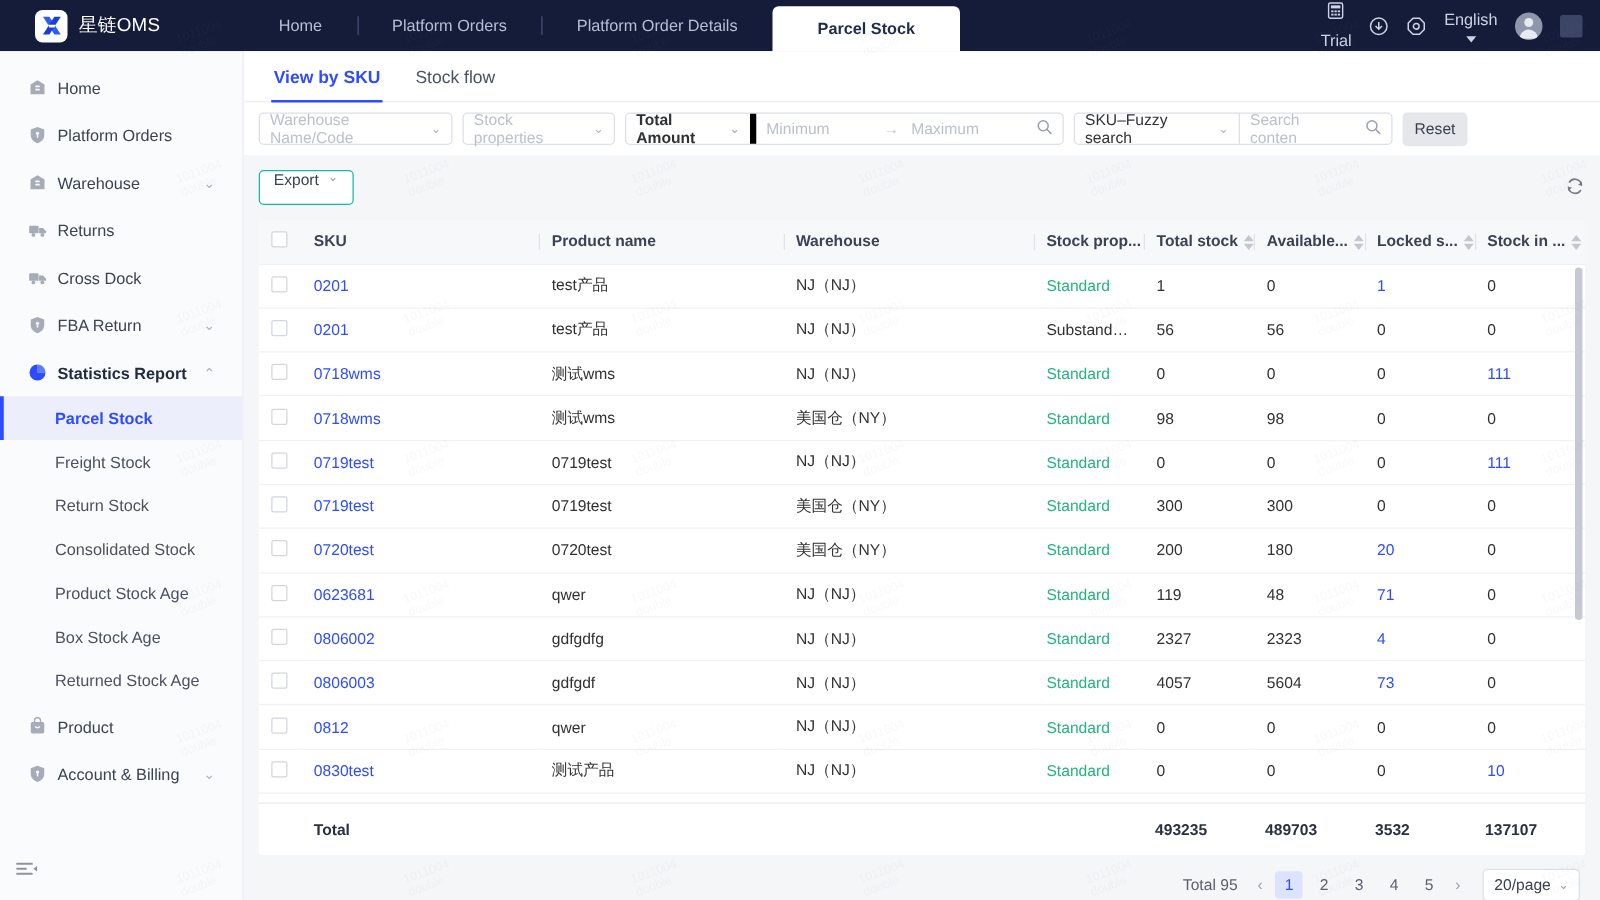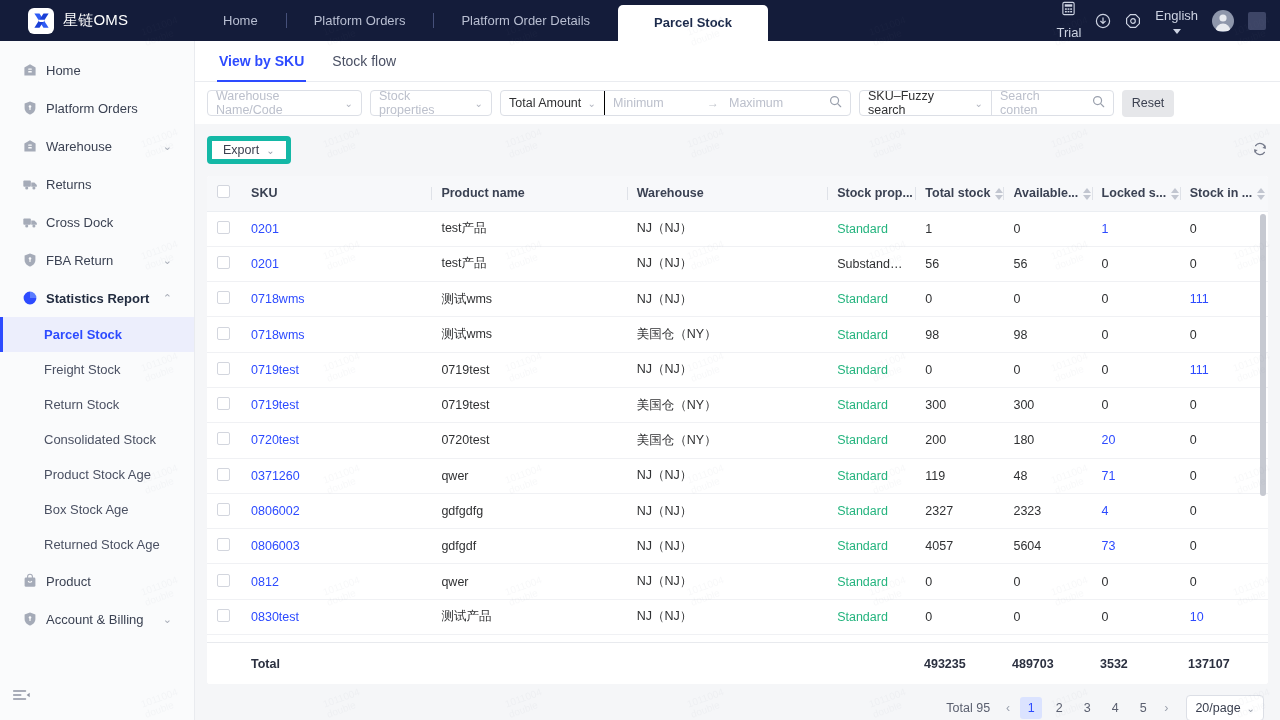--- a/index.html
+++ b/index.html
@@ -117,22 +117,23 @@
   .fld.ph { color: #bcc0cc; }
   .fld .chev { margin-left: auto; color: #b0b4bf; font-size: 10px; padding-left: 8px; }
   .w-warehouse { width: 155px; }
   .w-stockprop { width: 122px; }
   .range-group {
     display: flex; align-items: center; height: 26px;
     border: 1px solid #dcdfe6; border-radius: 4px; background: #fff;
   }
   .range-sel {
     display: flex; align-items: center; padding: 0 8px; height: 100%;
-    font-size: 12.5px; color: #303133; border-right: 1px solid #000000;
+    font-size: 12.5px; color: #303133; border-right: 5px solid #000000;
     width: 104px;
+    font-weight: bold;
   }
   .range-in {
     width: 100px; padding: 0 8px; font-size: 12.5px; color: #bcc0cc;
     border: none; height: 100%; line-height: 24px;
   }
   .range-arrow { color: #c0c4cc; font-size: 12px; padding: 0 2px; }
   .range-icon { padding: 0 8px; color: #b5b9c4; }
   .sku-group {
     display: flex; align-items: center; height: 26px;
     border: 1px solid #dcdfe6; border-radius: 4px; background: #fff;
@@ -146,23 +147,23 @@
   .btn-reset {
     height: 27px; min-width: 52px; background: #e6e7ea; border: none;
     border-radius: 4px; font-size: 12.5px; color: #3b4050; cursor: pointer;
     display: flex; align-items: center; justify-content: center;
     font-family: inherit;
   }
   .toolbar {
     height: 52px; display: flex; align-items: center; padding: 0 12px;
   }
   .btn-export {
-    height: 28px; padding: 0 11px; background: #fff; border: 5px solid #14b8a6;
+    height: 28px; padding: 0 11px; background: #fff; border: 1px solid #14b8a6;
     border-radius: 4px; font-size: 12.5px; color: #3b4050; cursor: pointer;
-    display: flex; align-items: center; gap: 7px; font-family: inherit;
+    display: flex; gap: 7px; font-family: inherit;
   }
   .refresh-btn { margin-left: auto; cursor: pointer; color: #7a8192; }
 
   
   .tablewrap {
     background: #fff; margin: 0 12px; border-radius: 3px;
     height: 508px; position: relative; overflow: hidden;
   }
   table { border-collapse: collapse; width: 100%; table-layout: fixed; }
   thead th {
@@ -624,21 +625,21 @@
             <td class="c-pname">0720test</td>
             <td class="c-wh">美国仓（NY）</td>
             <td class="c-prop ok">Standard</td>
             <td class="c-total">200</td>
             <td class="c-avail">180</td>
             <td class="c-locked"><span class="lnk">20</span></td>
             <td class="c-in"><span class="">0</span></td>
           </tr>
           <tr>
             <td class="c-chk"><span class="cbx"></span></td>
-            <td class="c-sku"><span class="lnk">0371260</span></td>
+            <td class="c-sku"><span class="lnk">0623681</span></td>
             <td class="c-pname">qwer</td>
             <td class="c-wh">NJ（NJ）</td>
             <td class="c-prop ok">Standard</td>
             <td class="c-total">119</td>
             <td class="c-avail">48</td>
             <td class="c-locked"><span class="lnk">71</span></td>
             <td class="c-in"><span class="">0</span></td>
           </tr>
           <tr>
             <td class="c-chk"><span class="cbx"></span></td>

